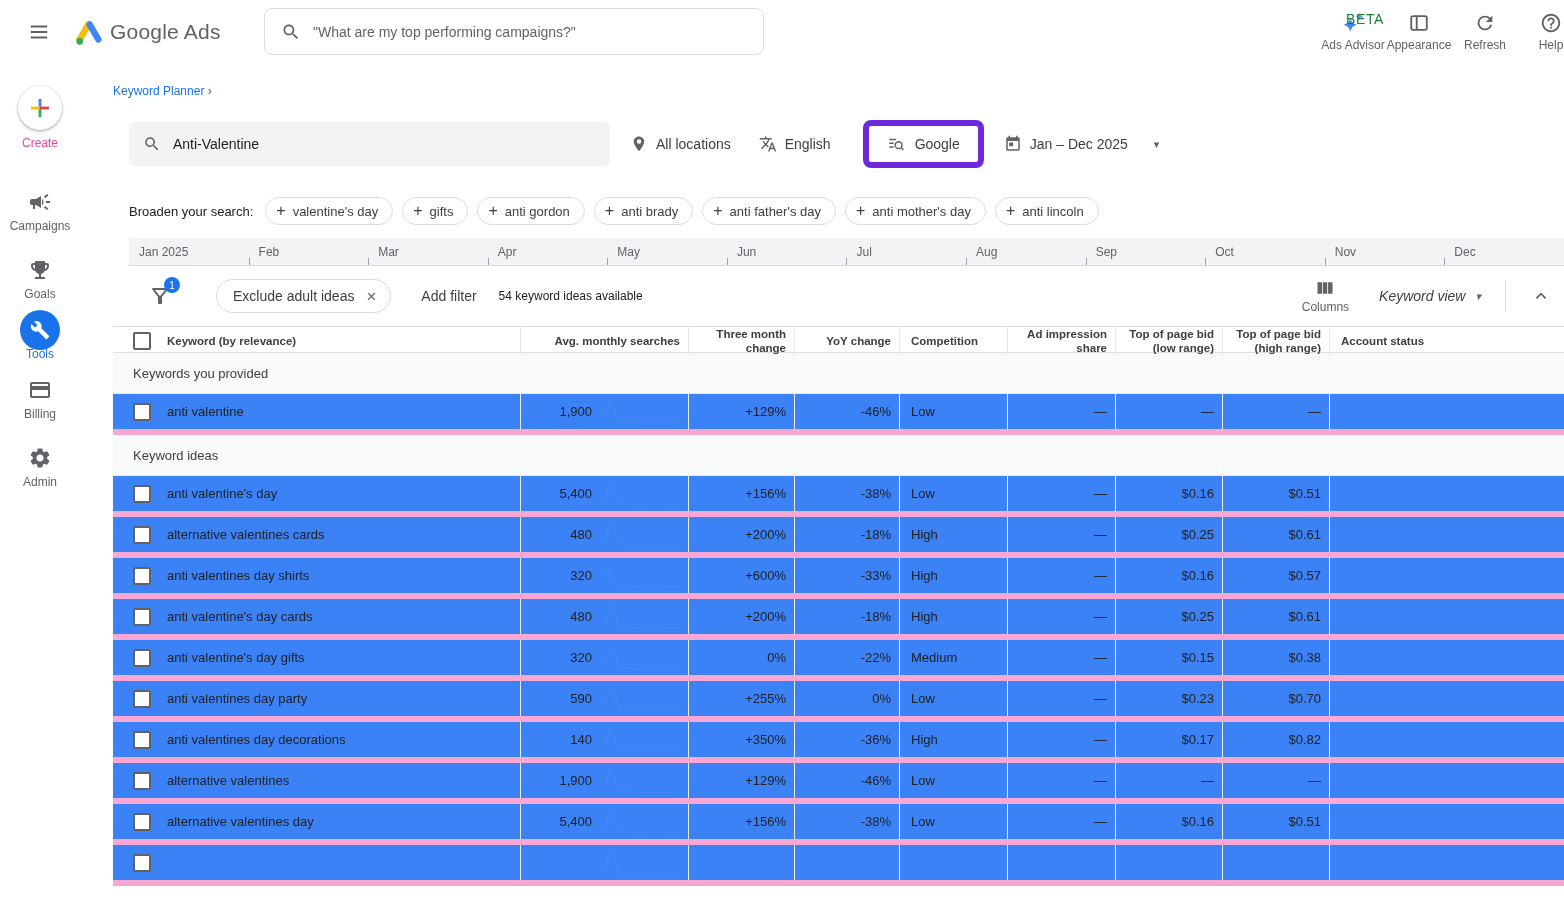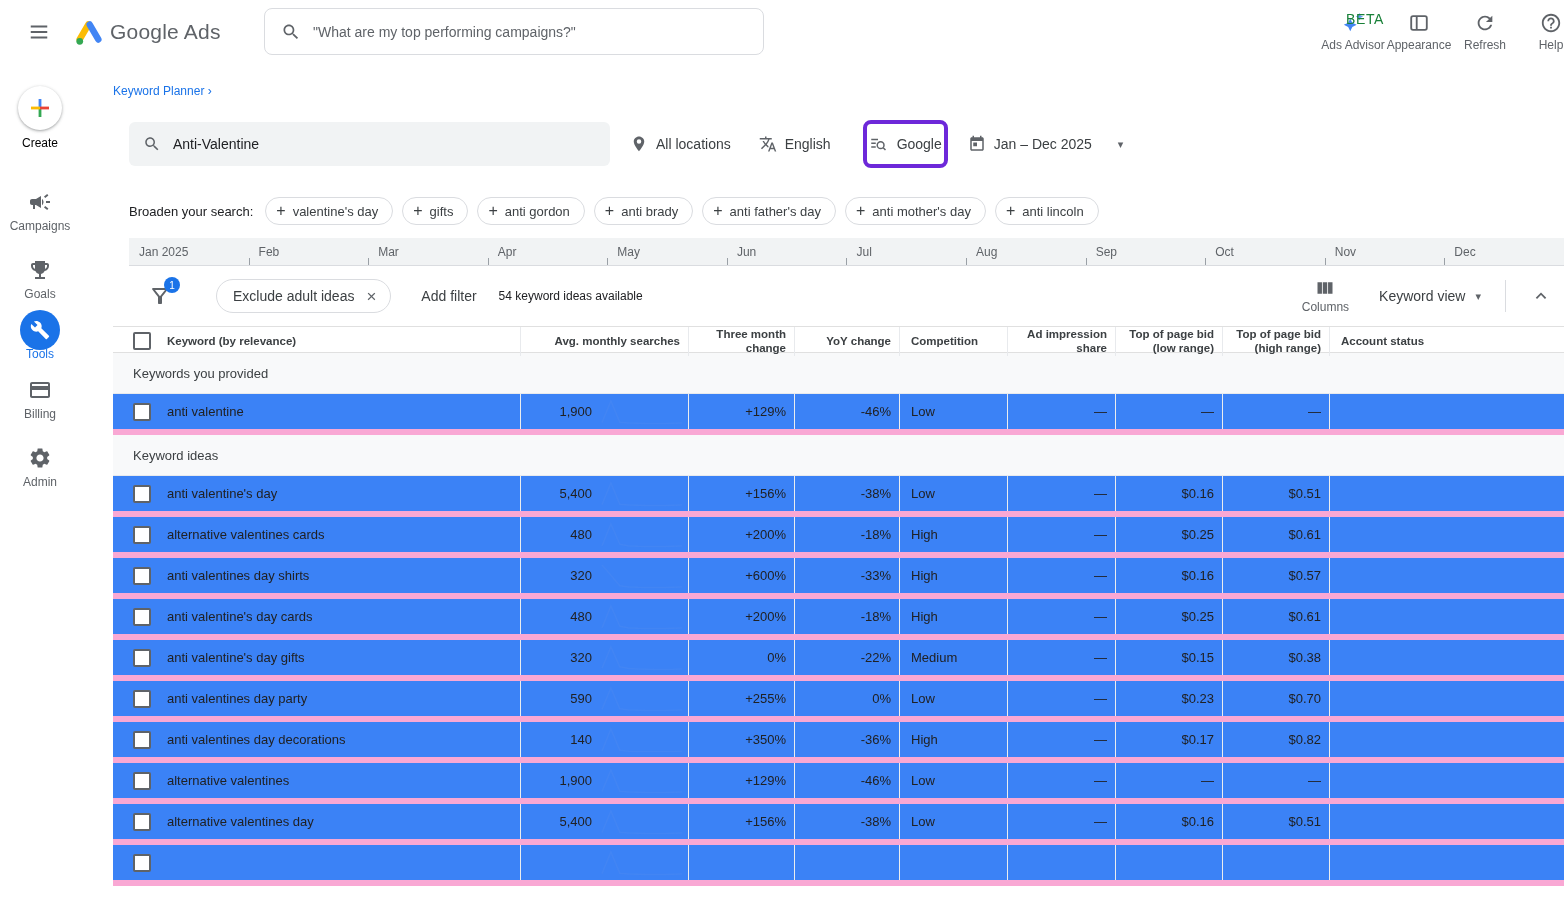--- a/index.html
+++ b/index.html
@@ -19,42 +19,42 @@
                gap:4px; font-size:12px; color:#5f6368; position:relative; cursor:pointer; }
   .beta { position:absolute; top:-1px; right:2px; font-size:14px; color:#188038; letter-spacing:.6px; }
 
   
   .shell { display:flex; height:846px; }
   .sidebar { width:80px; flex:none; display:flex; flex-direction:column; align-items:center; }
   .side-create { display:flex; flex-direction:column; align-items:center; margin-top:22px; cursor:pointer; }
   .create-btn { width:44px; height:44px; border-radius:50%; background:#fff;
                 box-shadow:0 1px 2px rgba(60,64,67,.3), 0 1px 3px 1px rgba(60,64,67,.15);
                 display:flex; align-items:center; justify-content:center; }
-  .side-label { margin-top:6px; font-size:12px; color:#000000; }
+  .side-label { margin-top:6px; font-size:12px; color:#ec4899; }
   .nav-item { margin-top:25px; display:flex; flex-direction:column; align-items:center; gap:5px;
               font-size:12px; color:#5f6368; cursor:pointer; }
   .nav-item.first { margin-top:40px; }
   .nav-item.active { margin-top:17px; color:#1a73e8; }
   .nav-item.active + .nav-item { margin-top:17px; }
   .pill { width:40px; height:40px; border-radius:50%; background:#1a73e8; display:flex;
           align-items:center; justify-content:center; margin:-8px 0; }
 
   
   .main { flex:1; padding-left:33px; min-width:0; }
   .breadcrumb { margin-top:20px; font-size:12px; color:#1a73e8; cursor:pointer; }
   .page-title { margin-top:4px; font-size:22px; font-weight:400; color:#202124; }
 
   .controls { margin-top:22px; display:flex; align-items:center; height:48px; }
   .kw-search { width:481px; height:44px; margin-left:16px; background:#f1f3f4; border-radius:6px;
                display:flex; align-items:center; padding:0 14px; gap:12px; font-size:14px; color:#202124; cursor:text; }
   .ctrl-btn { display:flex; align-items:center; gap:8px; font-size:14px; color:#3c4043;
               padding:0 14px; height:48px; cursor:pointer; }
   .ctrl-btn.loc { margin-left:6px; }
   .net-box { display:flex; align-items:center; gap:10px; font-size:14px; color:#3c4043; height:48px;
-             border:4px solid #6d28d9; border-radius:8px; padding:0 2px; margin-left:18px; cursor:pointer; background:#fff; }
+             border:6px solid #6d28d9; border-radius:8px; padding:0 18px; margin-left:18px; cursor:pointer; background:#fff; }
   .date { margin-left:6px; }
   .dd-arrow { margin-left:18px; color:#5f6368; font-size:11px; }
 
   .broaden { margin-top:28px; margin-left:16px; display:flex; align-items:center; gap:12px; height:30px; }
   .broaden-label { font-size:13px; color:#202124; }
   .chips { display:flex; align-items:center; gap:9px; }
   .chip { height:28px; border:1px solid #dadce0; border-radius:16px; display:flex; align-items:center;
           gap:7px; padding:0 14px 0 10px; font-size:13px; color:#3c4043; cursor:pointer; background:#fff; }
   .chip-plus { font-size:16px; color:#3c4043; }
 
@@ -67,21 +67,21 @@
   .filter-btn { margin-left:35px; position:relative; cursor:pointer; display:flex; }
   .badge { position:absolute; top:-7px; right:-8px; width:16px; height:16px; border-radius:50%;
            background:#1a73e8; color:#fff; font-size:10px; display:flex; align-items:center; justify-content:center; }
   .f-chip { margin-left:44px; height:34px; border:1px solid #dadce0; border-radius:17px; display:flex;
             align-items:center; gap:12px; padding:0 14px 0 16px; font-size:14px; color:#3c4043; cursor:pointer; }
   .chip-x { color:#5f6368; font-size:17px; line-height:1; cursor:pointer; }
   .add-filter { margin-left:30px; font-size:14px; color:#3c4043; cursor:pointer; }
   .ideas-count { margin-left:22px; font-size:12px; color:#202124; }
   .tb-right { margin-left:auto; display:flex; align-items:center; }
   .columns-btn { display:flex; flex-direction:column; align-items:center; gap:2px; font-size:12px; color:#5f6368; cursor:pointer; }
-  .view-sel { margin-left:30px; display:flex; align-items:center; gap:10px; font-size:14px; color:#3c4043; cursor:pointer; }
+  .view-sel { margin-left:30px; display:flex; align-items:center; gap:10px; font-size:14px; color:#3c4043; cursor:pointer;font-style:italic; }
   .v-div { width:1px; height:32px; background:#dadce0; margin:0 24px; }
   .collapse-btn { margin-right:12px; cursor:pointer; display:flex; }
 
   
   .grid { --cols:407px 168px 106px 105px 108px 108px 107px 107px 1fr; }
   .grid-header { display:grid; grid-template-columns:var(--cols); height:27px;
                  border-top:1px solid #e0e0e0; border-bottom:1px solid #e0e0e0; }
   .hc { display:flex; align-items:center; justify-content:flex-end; padding:0 8px; font-size:11.5px;
         font-weight:bold; color:#3c4043; text-align:right; line-height:1.25; cursor:pointer; }
   .hc:not(:first-child) { border-left:1px solid #e8eaed; }

